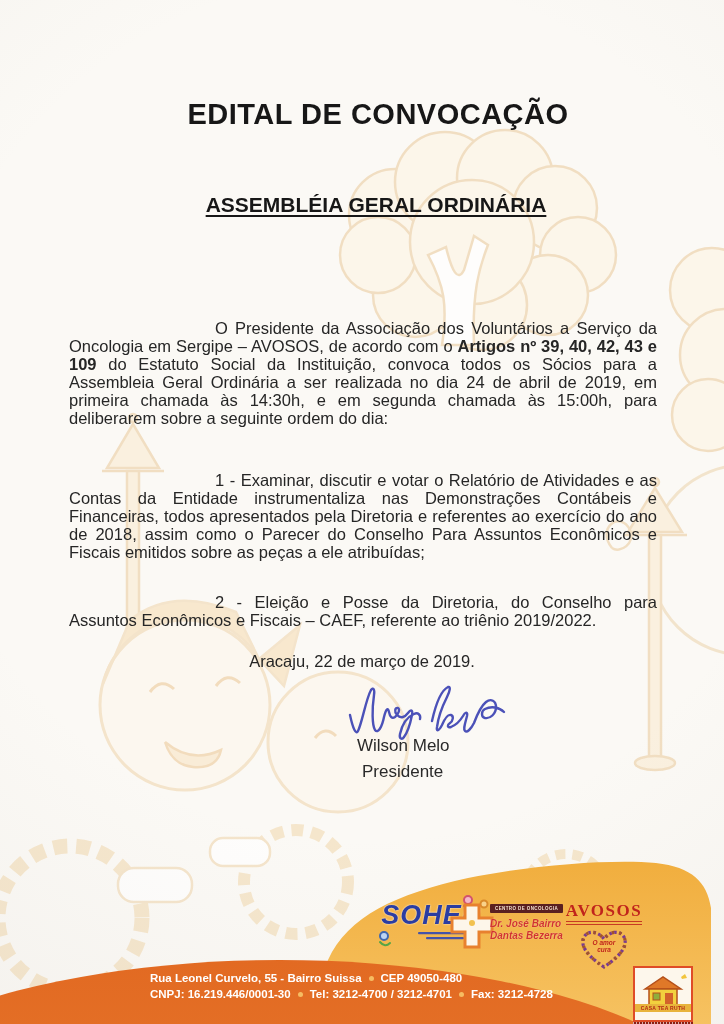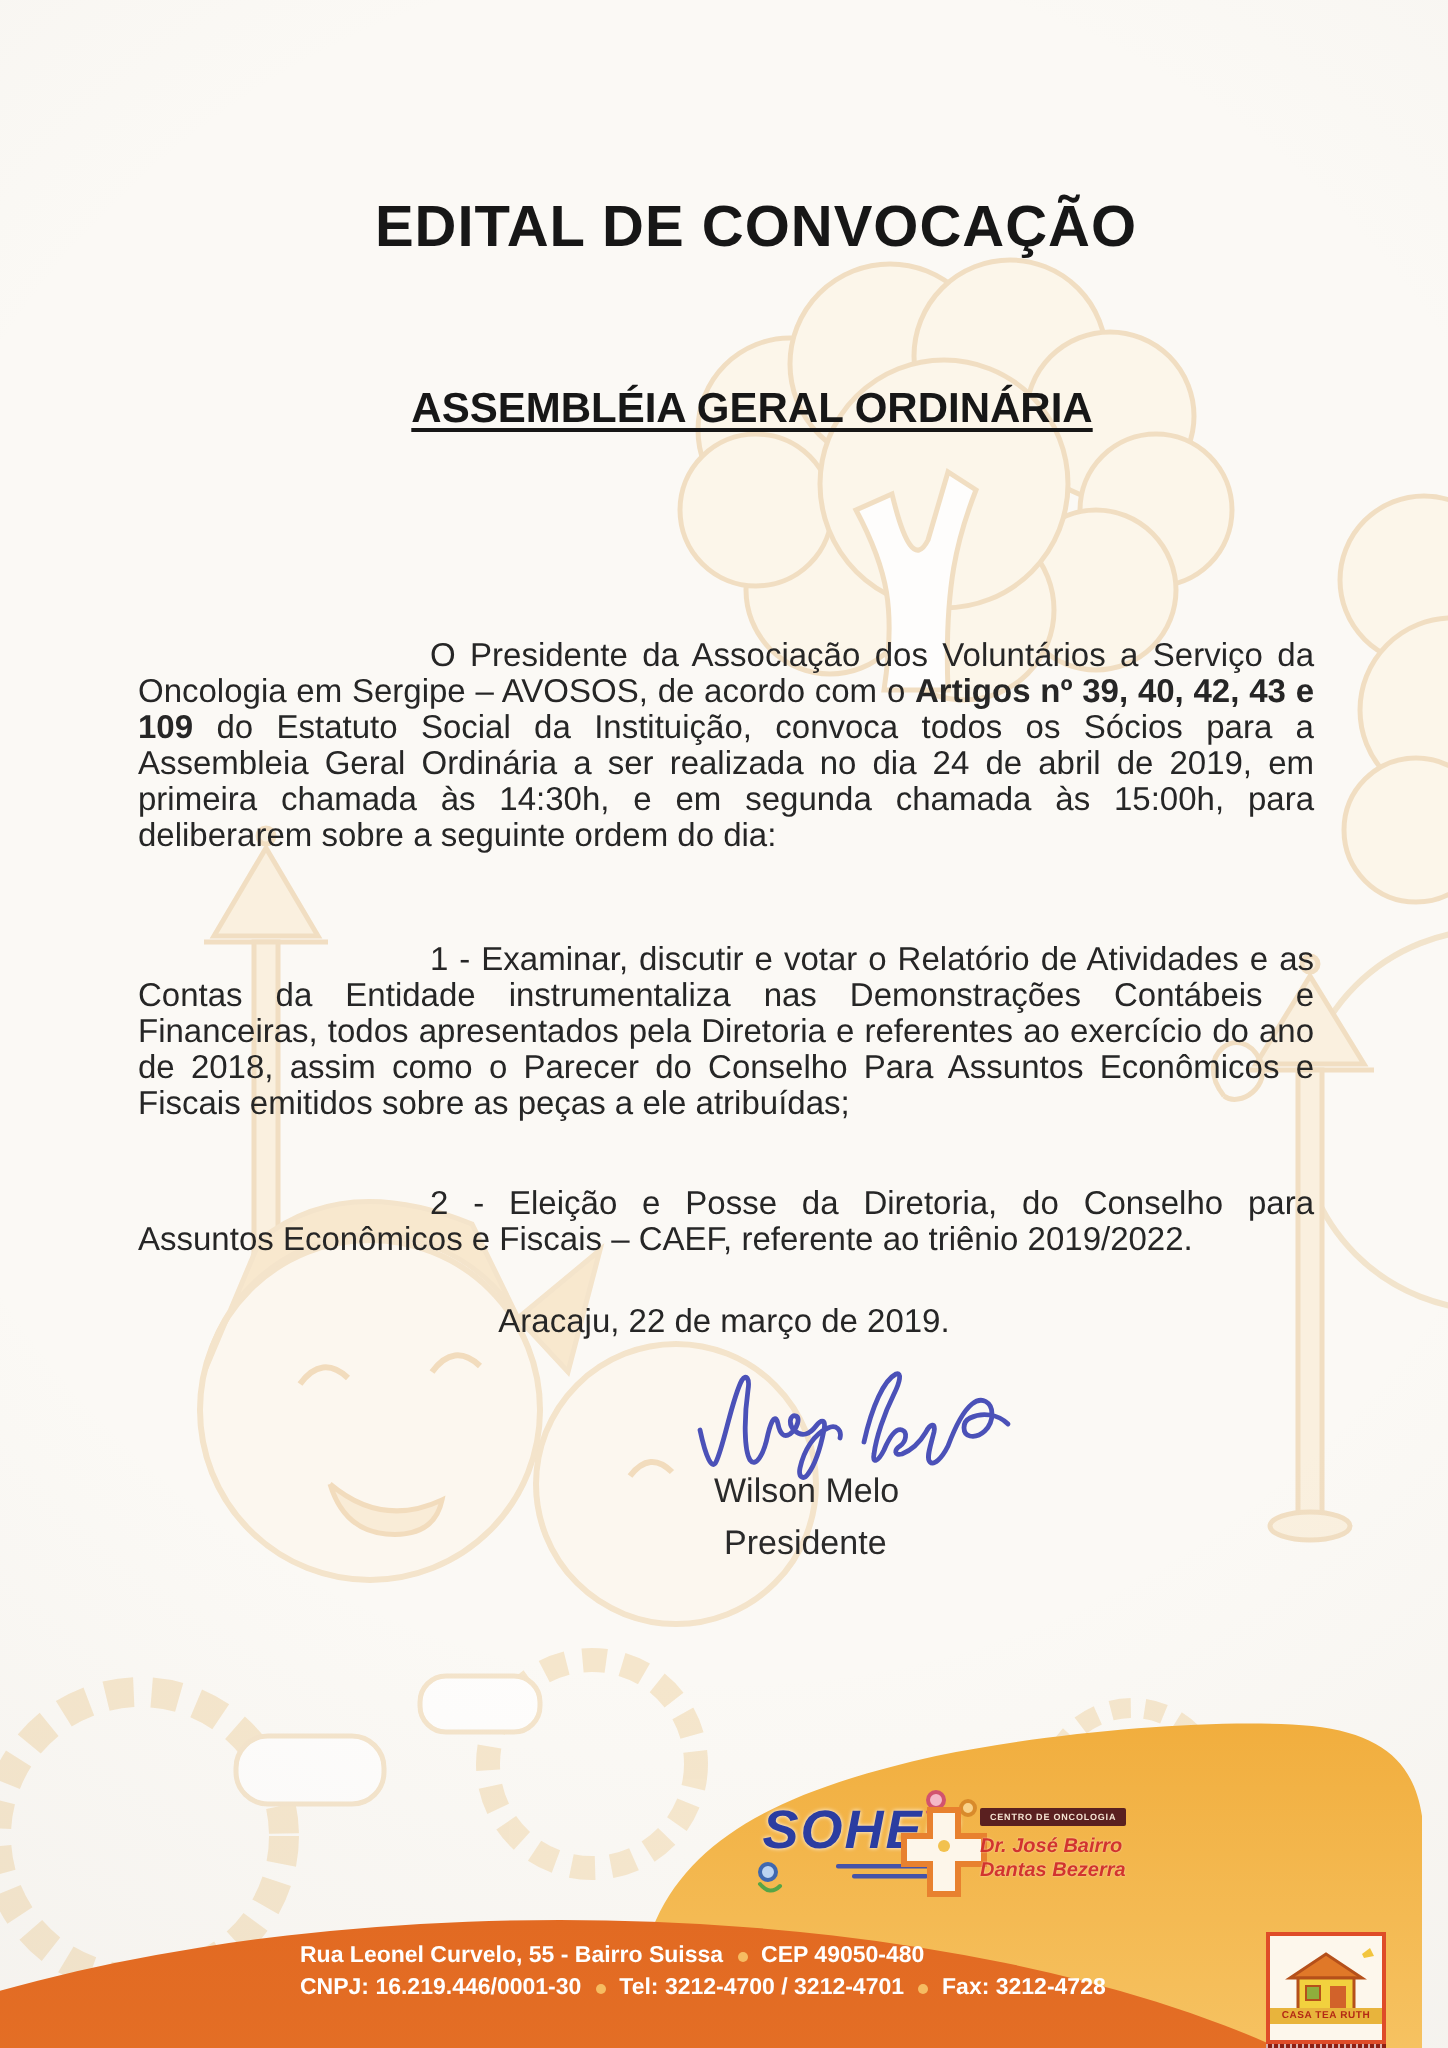--- a/index.html
+++ b/index.html
@@ -245,20 +245,37 @@
         <path d="M15,3 L29,3 L29,16 L42,16 L42,30 L29,30 L29,45 L15,45 L15,30 L2,30 L2,16 L15,16 Z" fill="#fdf6ea" stroke="#e8812f" stroke-width="3"></path>
         <circle cx="22" cy="21" r="3" fill="#f2c14e"></circle>
       </svg>
       <div class="tag">CENTRO DE ONCOLOGIA</div>
       <div class="doc">
         <div>Dr. José Bairro</div>
         <div>Dantas Bezerra</div>
       </div>
     </div>
 
+    <div class="avl">
+      <div class="word">AVOSOS</div>
+      <div class="tiny-bars">
+        <span></span>
+          <span></span>
+      </div>
+      <div class="heart">
+        <svg width="52" height="44" viewBox="0 0 52 44">
+          <path d="M26,40 C8,28 2,18 6,10 C10,3 20,4 26,12 C32,4 42,3 46,10 C50,18 44,28 26,40 Z" fill="none" stroke="#7a3b8f" stroke-width="3.2" stroke-dasharray="2.5 2.5"></path>
+          <path d="M26,40 C8,28 2,18 6,10 C10,3 20,4 26,12 C32,4 42,3 46,10 C50,18 44,28 26,40 Z" fill="none" stroke="#a0522d" stroke-width="3.2" stroke-dasharray="2.5 5" stroke-dashoffset="2.5"></path>
+        </svg>
+        <div class="motto">
+          <div>O amor</div>
+          <div>cura</div>
+        </div>
+      </div>
+    </div>
 
     <div class="casa">
       <svg width="56" height="38" viewBox="0 0 56 38" style="display:block;margin:3px auto 0">
         <path d="M10,18 L28,6 L46,18 Z" fill="#e07828" stroke="#b5501a" stroke-width="1.5"></path>
         <rect x="14" y="18" width="28" height="16" fill="#f2d13e" stroke="#b5501a" stroke-width="1.5"></rect>
         <rect x="30" y="22" width="8" height="12" fill="#d2622a"></rect>
         <rect x="18" y="22" width="7" height="7" fill="#8fae3c" stroke="#b5501a" stroke-width="1"></rect>
         <path d="M46,6 l4,-3 l2,4 l-5,1 Z" fill="#f2c53e"></path>
       </svg>
       <div class="band">CASA TEA RUTH</div>

